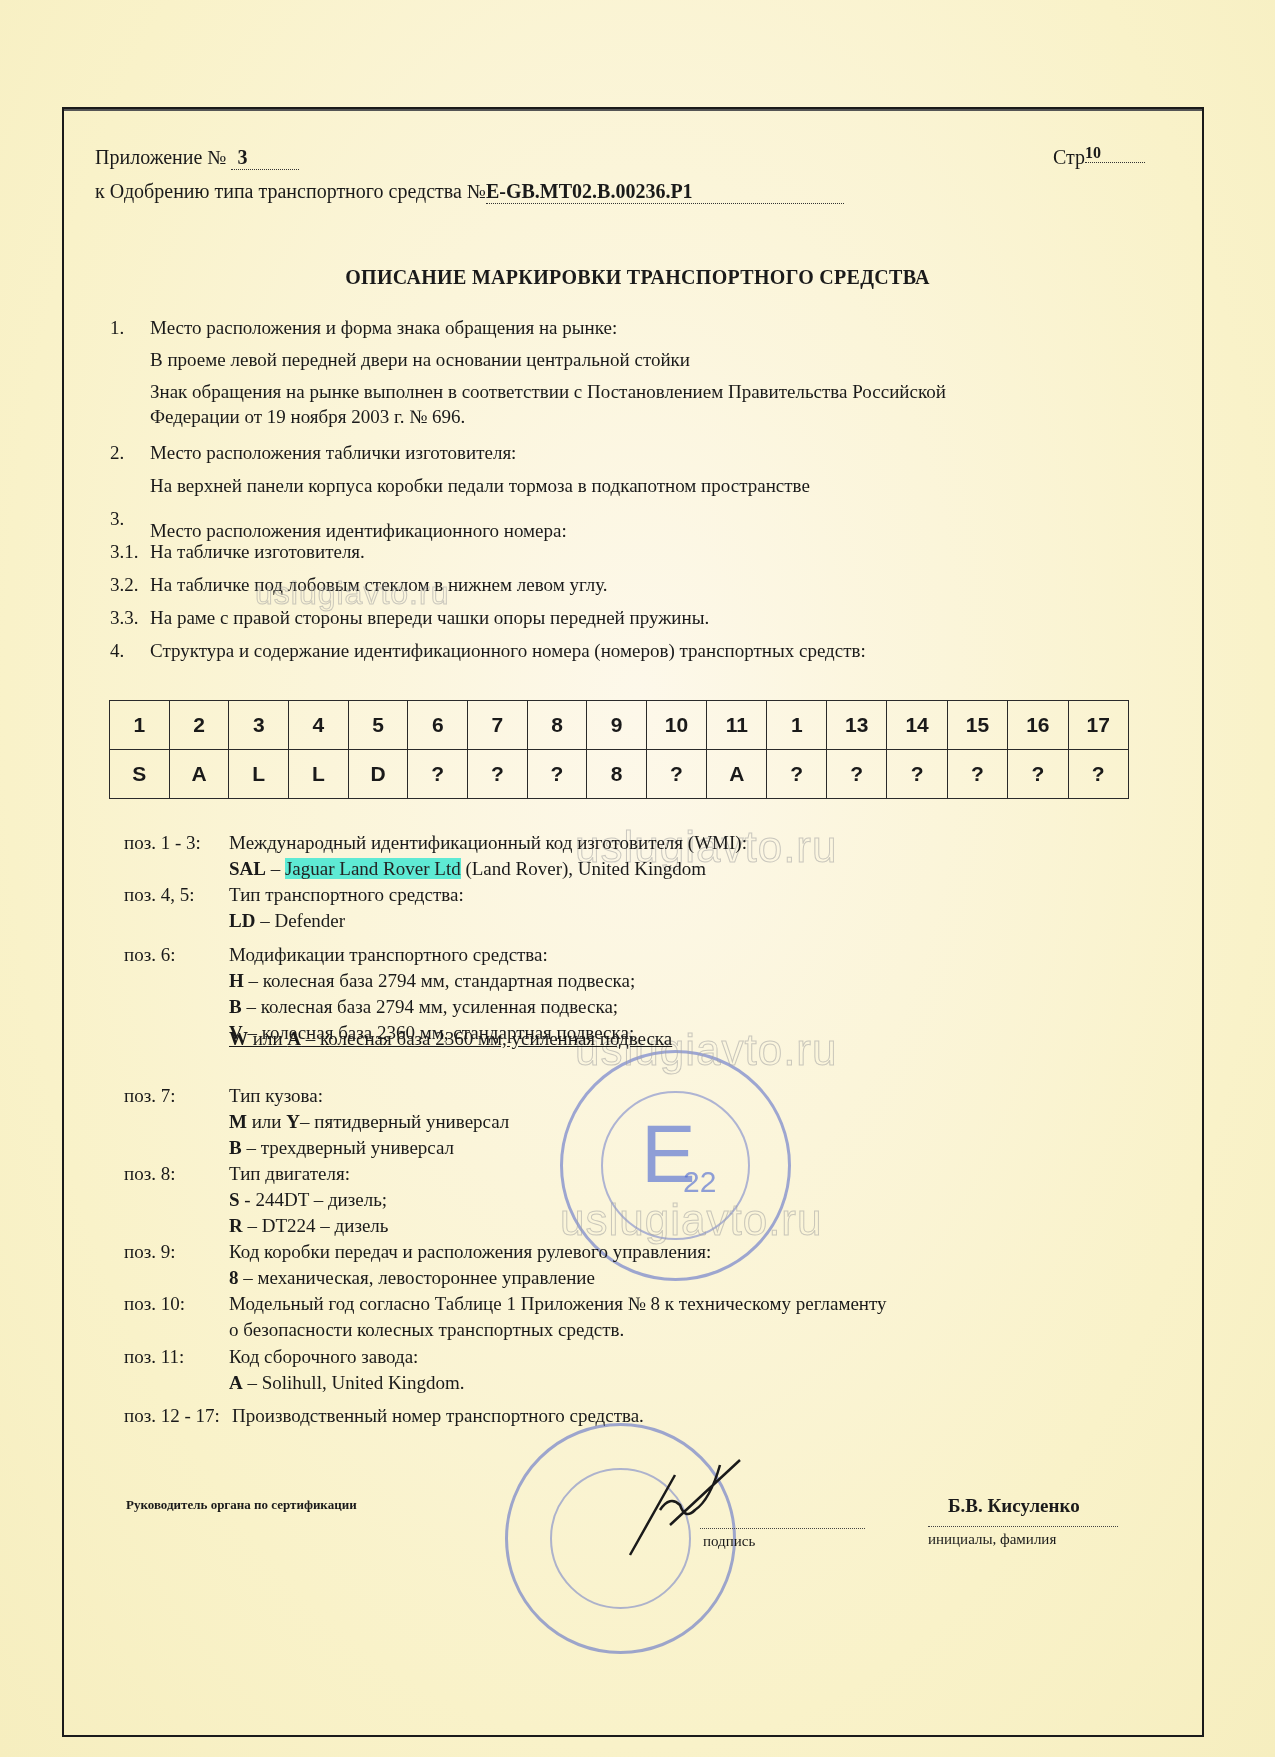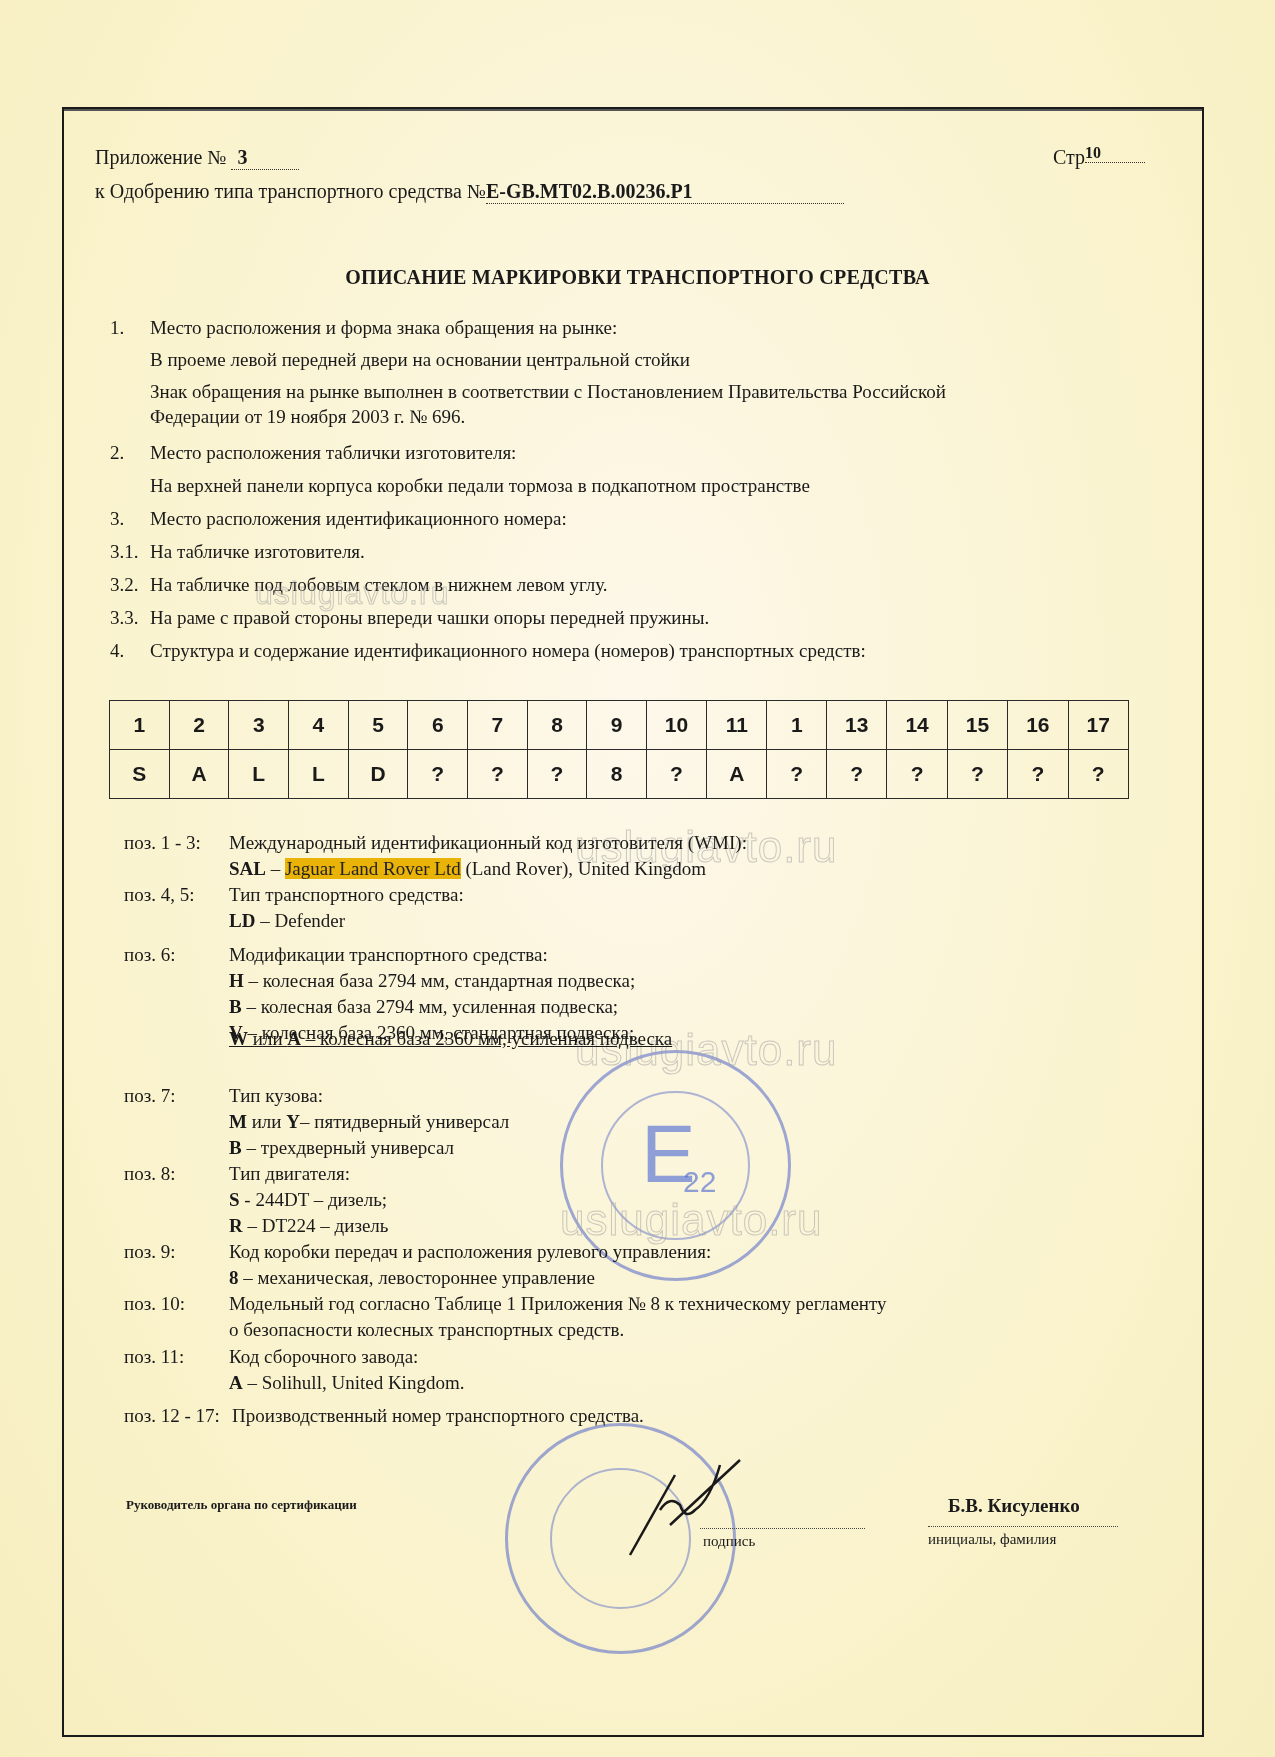--- a/index.html
+++ b/index.html
@@ -13,21 +13,21 @@
   .t20{font-size:20px;}
   .t19{font-size:19px;}
   .bold{font-weight:bold;}
   .uline{border-bottom:1px dotted #333;display:inline-block;}
   .title{left:0;width:1275px;text-align:center;font-size:20px;font-weight:bold;letter-spacing:0.3px;}
   table.vin{position:absolute;left:109px;top:700px;width:1020px;height:96px;border-collapse:collapse;
     font-family:"Liberation Sans","DejaVu Sans",sans-serif;font-size:21px;font-weight:bold;}
   table.vin td{border:1.5px solid #2a2a2a;text-align:center;width:60px;height:46px;}
   .pos-label{left:124px;}
   .pos-text{left:229px;}
-  .hl{background:#eab308;color:#222;}
+  .hl{background:#5eead4;color:#222;}
   .stamp{position:absolute;border-radius:50%;border:3px solid rgba(80,100,200,0.55);}
   .stamp-inner{position:absolute;border-radius:50%;border:2px solid rgba(80,100,200,0.45);}
   .e22{position:absolute;font-family:"Liberation Sans",sans-serif;color:rgba(70,100,210,0.6);}
   .wm{position:absolute;font-family:"Liberation Sans",sans-serif;font-size:44px;color:transparent;
     -webkit-text-stroke:1px rgba(160,160,160,0.55);letter-spacing:1px;margin-top:7px;}
   .sigline{position:absolute;border-top:1px dotted #444;}
   .small{font-size:15px;}
 </style>
 </head>
 <body>
@@ -49,21 +49,21 @@
 
 <div class="abs t19" style="left:110px;top:317px;">1.</div>
 <div class="abs t19" style="left:150px;top:317px;">Место расположения и форма знака обращения на рынке:</div>
 <div class="abs t19" style="left:150px;top:349px;">В проеме левой передней двери на основании центральной стойки</div>
 <div class="abs t19" style="left:150px;top:381px;">Знак обращения на рынке выполнен в соответствии с Постановлением Правительства Российской</div>
 <div class="abs t19" style="left:150px;top:406px;">Федерации от 19 ноября 2003 г. № 696.</div>
 <div class="abs t19" style="left:110px;top:442px;">2.</div>
 <div class="abs t19" style="left:150px;top:442px;">Место расположения таблички изготовителя:</div>
 <div class="abs t19" style="left:150px;top:475px;">На верхней панели корпуса коробки педали тормоза в подкапотном пространстве</div>
 <div class="abs t19" style="left:110px;top:508px;">3.</div>
-<div class="abs t19" style="left:150px;top:508px;">Место расположения идентификационного номера:</div>
+<div class="abs t19" style="left:150px;top:520px;">Место расположения идентификационного номера:</div>
 <div class="abs t19" style="left:110px;top:541px;">3.1.</div>
 <div class="abs t19" style="left:150px;top:541px;">На табличке изготовителя.</div>
 <div class="abs t19" style="left:110px;top:574px;">3.2.</div>
 <div class="abs t19" style="left:150px;top:574px;">На табличке под лобовым стеклом в нижнем левом углу.</div>
 <div class="abs t19" style="left:110px;top:607px;">3.3.</div>
 <div class="abs t19" style="left:150px;top:607px;">На раме с правой стороны впереди чашки опоры передней пружины.</div>
 <div class="abs t19" style="left:110px;top:640px;">4.</div>
 <div class="abs t19" style="left:150px;top:640px;">Структура и содержание идентификационного номера (номеров) транспортных средств:</div>
 
 <table class="vin">

